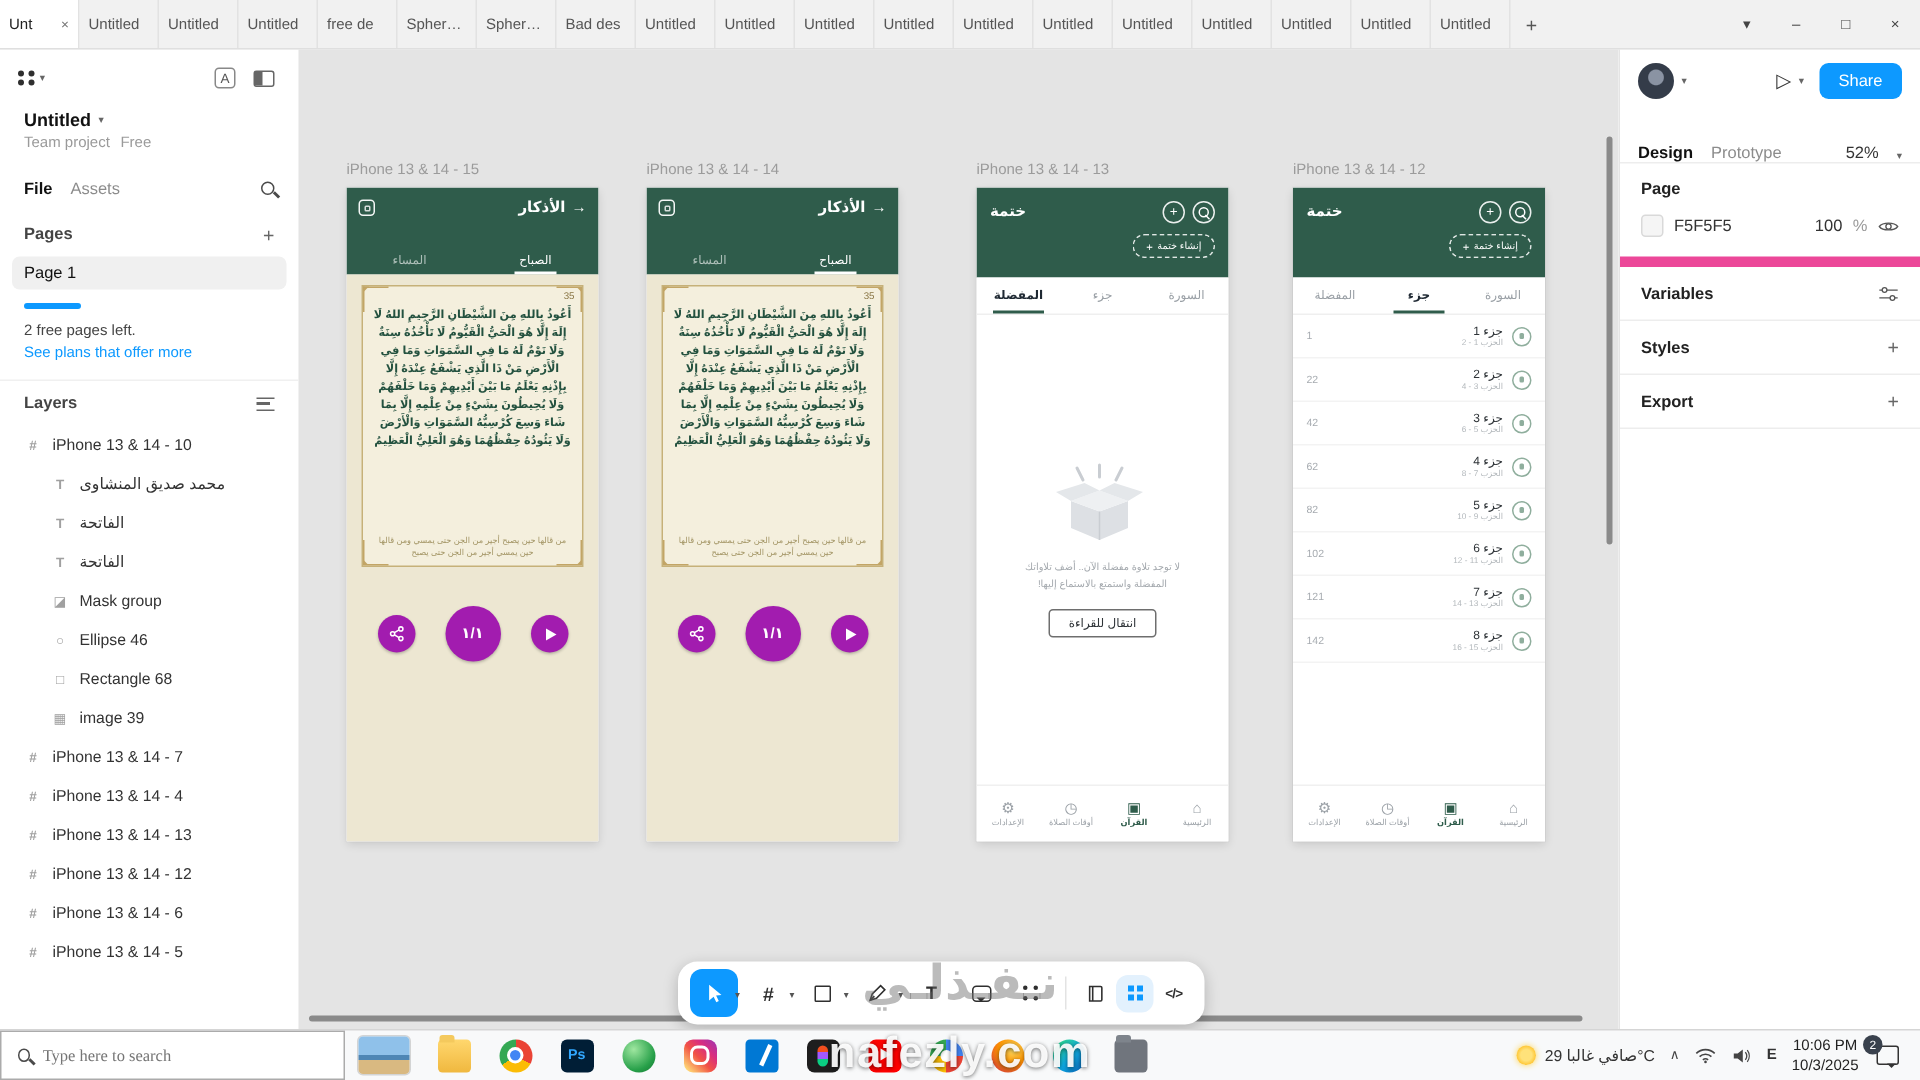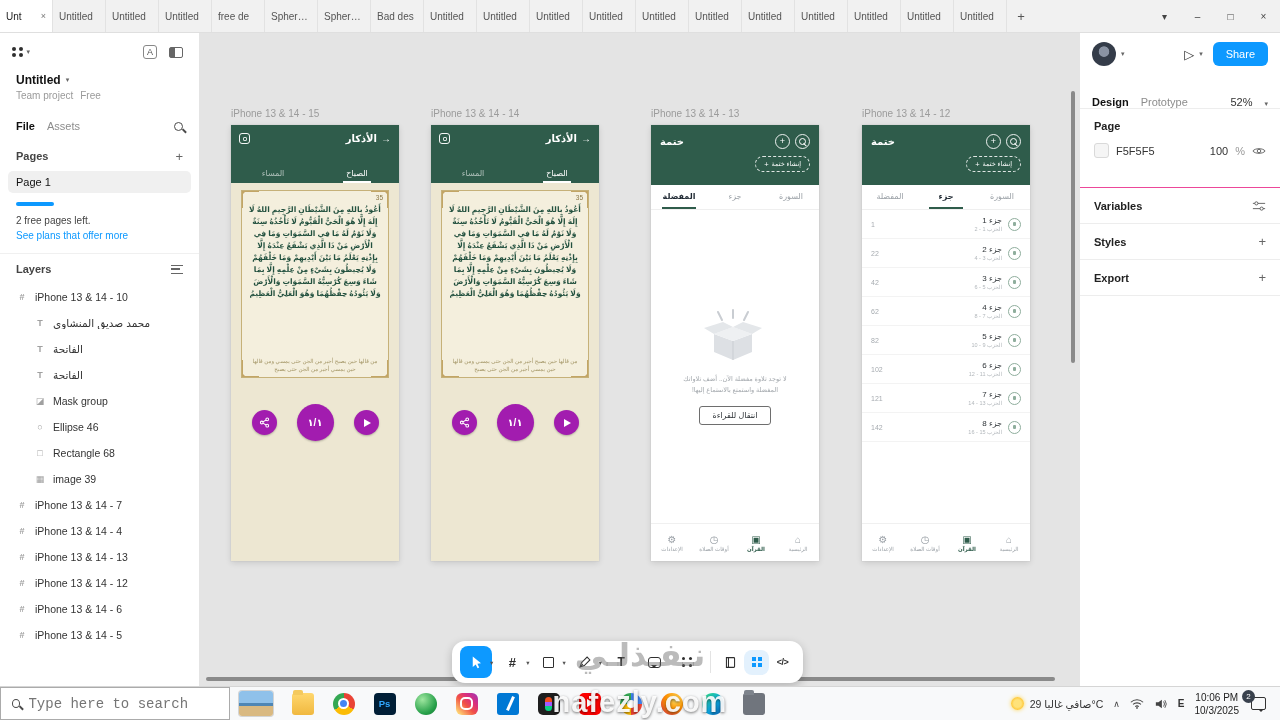--- a/index.html
+++ b/index.html
@@ -149,32 +149,32 @@
   .right{position:absolute;top:33px;right:0;width:201px;bottom:34px;background:#fff;border-left:1px solid #E4E4E4;display:flex;flex-direction:column;z-index:20}
   .rp-top{height:42px;display:flex;align-items:center;padding:0 12px;gap:5px}
   .avatar{width:24px;height:24px;border-radius:50%;background:radial-gradient(circle at 50% 40%,#8A93A3 0 26%,#343C49 30%)}
   .rp-spacer{flex:1}
   .present{font-size:13px;color:#333}
   .share-btn{margin-left:5px;background:#0D99FF;color:#fff;border:none;border-radius:6px;font-size:11px;padding:6px 13px;font-family:inherit}
   .rp-tabs{display:flex;align-items:flex-end;gap:12px;padding:0 12px;height:34px;border-bottom:1px solid #EDEDED}
   .rp-tab{font-size:11px;color:#8C8C8C}
   .rp-tab.active{color:#111;font-weight:bold}
   .zoom{font-size:11px;color:#333}
-  .rp-sec{padding:11px 14px 29px;border-bottom:1px solid #ec4899}
+  .rp-sec{padding:11px 14px 13px;border-bottom:7px solid #ec4899}
   .rp-sec-title{font-size:11px;font-weight:bold;color:#222}
   .color-row{display:flex;align-items:center;gap:7px;margin-top:11px}
   .swatch{width:15px;height:15px;background:#F5F5F5;border:1px solid #D9D9D9;border-radius:3px}
   .hex,.opa{font-size:11px;color:#333}
   .pct{font-size:11px;color:#999}
   .rp-row{display:flex;align-items:center;justify-content:space-between;padding:0 14px;height:36px;border-bottom:1px solid #EDEDED;font-size:11px;font-weight:bold;color:#222}
 
   
   .taskbar{position:absolute;bottom:0;left:0;right:0;height:34px;background:#F8F9FA;border-top:1px solid #D5D5D5;display:flex;align-items:center;z-index:40}
   .search{width:230px;height:33px;background:#fff;border:1px solid #ABABAB;display:flex;align-items:center;gap:8px;padding:0 11px;flex:0 0 auto}
-  .search-in{border:0;outline:0;background:transparent;font-size:14px;color:#555;width:100%;font-family:Liberation Mono, monospace}
+  .search-in{border:0;outline:0;background:transparent;font-size:11px;color:#555;width:100%;font-family:Liberation Serif, serif}
   .tv-thumb{width:34px;height:25px;margin:0 9px;border-radius:3px;background:linear-gradient(180deg,#8FC1EA 0 50%,#4E86B5 50% 62%,#D9B981 62% 100%);box-shadow:0 0 0 1px rgba(0,0,0,.15);flex:0 0 auto}
   .apps{display:flex;align-items:center}
   .app-slot{width:41px;height:34px;display:flex;align-items:center;justify-content:center}
   .ic{width:22px;height:22px;position:relative;display:flex;align-items:center;justify-content:center;font-style:normal}
   .ic-glyph{font-size:9.5px;font-weight:bold;font-style:normal}
   .ic-folder{background:linear-gradient(#FFD76E,#F0B83F);border-radius:3px}
   .ic-folder::before{content:"";position:absolute;top:-3px;left:1px;width:10px;height:5px;border-radius:2px 2px 0 0;background:#F4C95D}
   .ic-chrome{border-radius:50%;background:conic-gradient(#EA4335 0 33%,#FBBC05 33% 66%,#34A853 66% 100%)}
   .ic-chrome::after{content:"";position:absolute;inset:5.5px;background:#4285F4;border:2.5px solid #fff;border-radius:50%}
   .ic-ps{background:#001E36;color:#31A8FF;border-radius:4px}

